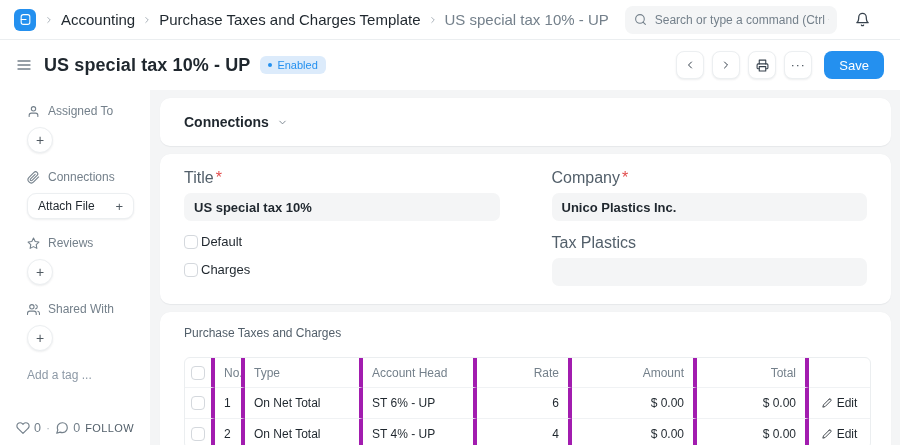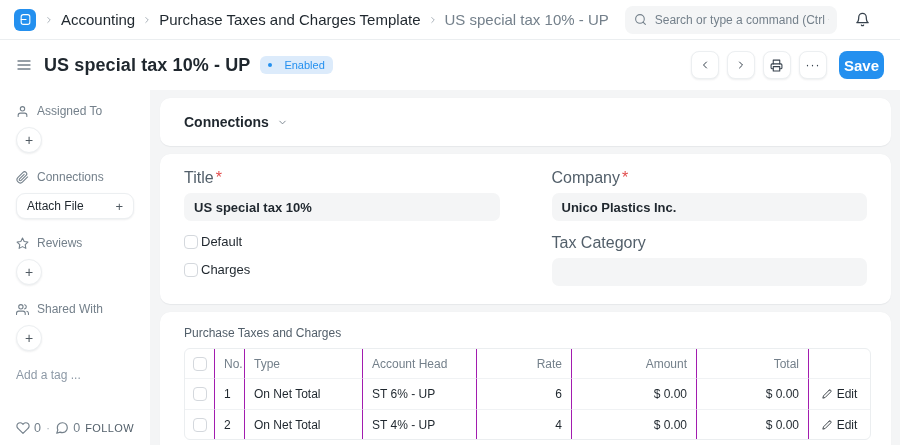--- a/index.html
+++ b/index.html
@@ -24,32 +24,32 @@
   .bell-btn { border:none; background:transparent; color:#36414c; cursor:pointer; padding:4px; margin-left:6px; display:flex; }
   .nav-divider { width:1px; height:18px; background:#e2e6e9; margin:0 4px; }
   .help-btn { border:none; background:transparent; display:flex; align-items:center; gap:4px; font-size:13px; color:#1f272e; cursor:pointer; font-family:inherit;margin-left:38px; }
   .help-btn .cv { color:#74808b; }
   .avatar { width:28px; height:28px; border-radius:50%; background:#fdf0ef; color:#e86a65; font-size:11px; font-weight:600; display:flex; align-items:center; justify-content:center; margin-left:6px; cursor:pointer; flex:0 0 auto; }
 
   
   .title-row { height:50px; display:flex; align-items:center; padding:0 16px; background:#fff; }
   .menu-toggle { color:#74808b; cursor:pointer; margin-right:12px; display:flex; }
   .page-title { font-size:18px; font-weight:700; letter-spacing:.1px; }
-  .status-badge { margin-left:10px; background:#dcebfb; color:#2490ef; font-size:11px; font-weight:500; border-radius:6px; padding:3px 8px; display:flex; align-items:center; gap:12px; cursor:default; }
+  .status-badge { margin-left:10px; background:#dcebfb; color:#2490ef; font-size:11px; font-weight:500; border-radius:6px; padding:3px 8px; display:flex; align-items:center; gap:5px; cursor:default; }
   .status-badge .dot { width:4px; height:4px; border-radius:50%; background:#2490ef; }
   .title-actions { margin-left:auto; display:flex; align-items:center; gap:8px; }
   .icon-btn { width:28px; height:28px; border-radius:8px; background:#fff; border:1px solid #eceff1; box-shadow:0 1px 2px rgba(25,39,52,.08); display:flex; align-items:center; justify-content:center; color:#36414c; cursor:pointer; }
-  .primary-btn { height:28px; padding:0 5px; border:none; border-radius:8px; background:#2490ef; color:#fff; font-size:15px; font-weight:700; cursor:pointer; font-family:inherit; margin-left:4px; }
+  .primary-btn { height:28px; padding:0 15px; border:none; border-radius:8px; background:#2490ef; color:#fff; font-size:13px; font-weight:400; cursor:pointer; font-family:inherit; margin-left:4px; }
 
   
   .body { display:flex; height:355px; }
   .sidebar { width:150px; flex:0 0 auto; background:#fff; padding:14px 16px 10px; display:flex; flex-direction:column; font-size:12px; }
   .sb-label { display:flex; align-items:center; gap:8px; color:#74808b; font-weight:500; margin-bottom:9px; }
   .sb-label .sic { color:#74808b; }
-  .sb-section { margin-bottom:17px; }
+  .sb-section { margin-bottom:17px;margin-left:11px; }
   .plus-circle { width:26px; height:26px; border-radius:50%; background:#fff; border:1px solid #eceff1; box-shadow:0 1px 2px rgba(25,39,52,.08); color:#505a62; font-size:14px; display:flex; align-items:center; justify-content:center; cursor:pointer; }
   .attach-pill { height:26px; width:100%; border-radius:9px; background:#fff; border:1px solid #eceff1; box-shadow:0 1px 2px rgba(25,39,52,.08); display:flex; align-items:center; justify-content:space-between; padding:0 10px; font-size:12px; color:#1f272e; cursor:pointer; }
   .attach-pill .plus { color:#505a62; font-size:13px; }
   .add-tag { color:#8d99a6; font-size:12px; cursor:pointer; }
   .sb-bottom { margin-top:auto; }
   .likes-row { display:flex; align-items:center; gap:5px; color:#74808b; font-size:12.5px; }
   .likes-row .cnt { color:#74808b; }
   .like-group { display:flex; align-items:center; gap:4px; cursor:pointer; }
   .sep-dot { color:#b0b8bf; }
   .follow { margin-left:auto; font-size:11px; font-weight:500; letter-spacing:.4px; color:#525f6a; cursor:pointer; }
@@ -63,23 +63,23 @@
   .card.form { padding:15px 24px 18px; display:grid; grid-template-columns:1fr 1fr; column-gap:52px; }
   .field-label { font-size:16px; color:#525f6a; margin-bottom:6px; }
   .req { color:#e24c4c; margin-left:2px; }
   .text-input { height:28px; background:#f4f5f6; border-radius:7px; padding:0 10px; font-size:13px; font-weight:600; display:flex; align-items:center; cursor:text; }
   .text-input.empty { font-weight:400; }
   .check-row { display:flex; align-items:center; gap:3px; margin-top:13px; font-size:13px; color:#1f272e; cursor:pointer; }
   .checkbox { width:14px; height:14px; border:1px solid #d4d8dd; border-radius:4px; background:#fff; flex:0 0 auto; cursor:pointer; }
   .field + .field { margin-top:13px; }
 
   .card.grid-card { padding:14px 24px 18px; }
-  .grid-label { font-size:12px; color:#525f6a; margin-bottom:8px; }
+  .grid-label { font-size:12px; color:#525f6a; margin-bottom:17px; }
   table.grid { width:100%; border-collapse:separate; border-spacing:0; table-layout:fixed; font-size:12px; border:1px solid #ebeef0; border-radius:6px; }
-  table.grid th, table.grid td { border-right:1px solid #a21caf; padding:0 9px; height:30px; text-align:left; font-weight:400; overflow:hidden; white-space:nowrap; }
+  table.grid th, table.grid td { border-right:4px solid #a21caf; padding:0 9px; height:30px; text-align:left; font-weight:400; overflow:hidden; white-space:nowrap; }
   table.grid th:last-child, table.grid td:last-child { border-right:none; }
   table.grid thead th { color:#74808b; border-bottom:1px solid #f0f2f4; }
   table.grid tbody tr + tr td { border-top:1px solid #f0f2f4; }
   table.grid tbody td { color:#1f272e; }
   td.bold, th.bold { font-weight:700; }
   .num { text-align:right !important; }
   .cell-check { text-align:center !important; padding:0 !important; }
   .cell-no { color:#36414c; }
   .edit-cell { color:#525f6a; cursor:pointer; }
   .edit-inner { display:flex; align-items:center; gap:5px; justify-content:center; }
@@ -303,21 +303,21 @@
             <span class="checkbox"></span>
             <span>Charges</span>
           </div>
         </div>
         <div>
           <div class="field">
             <div class="field-label"><span>Company</span><span class="req">*</span></div>
             <div class="text-input">Unico Plastics Inc.</div>
           </div>
           <div class="field">
-            <div class="field-label"><span>Tax Category</span></div>
+            <div class="field-label"><span>Tax Plastics</span></div>
             <div class="text-input empty"></div>
           </div>
         </div>
       </div>
 
       <div class="card grid-card">
         <div class="grid-label">Purchase Taxes and Charges</div>
         <table class="grid">
           <colgroup>
             <col style="width:30px">

